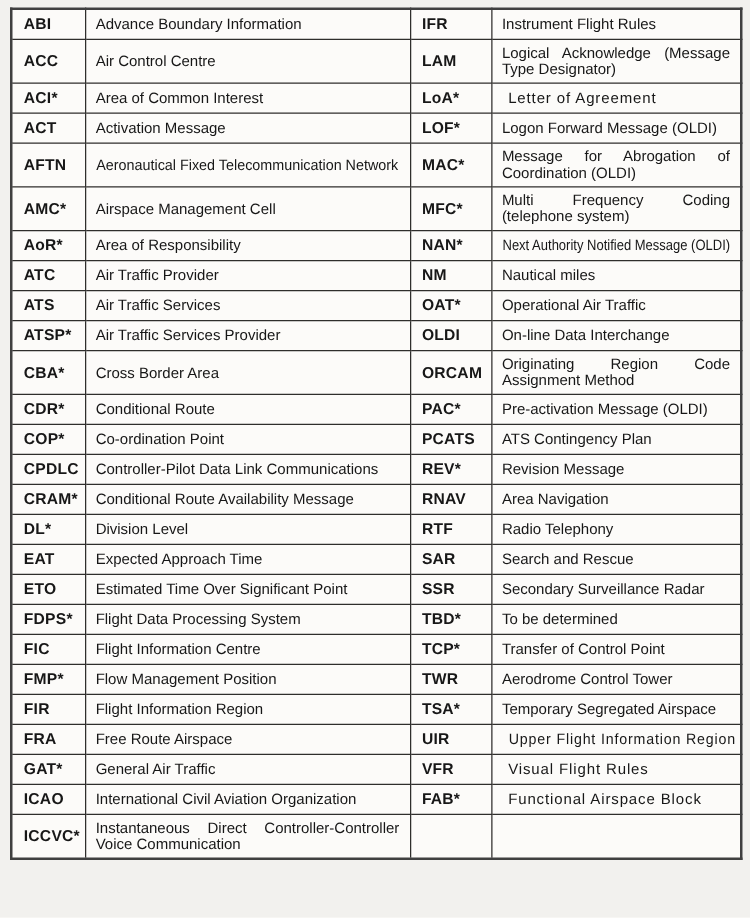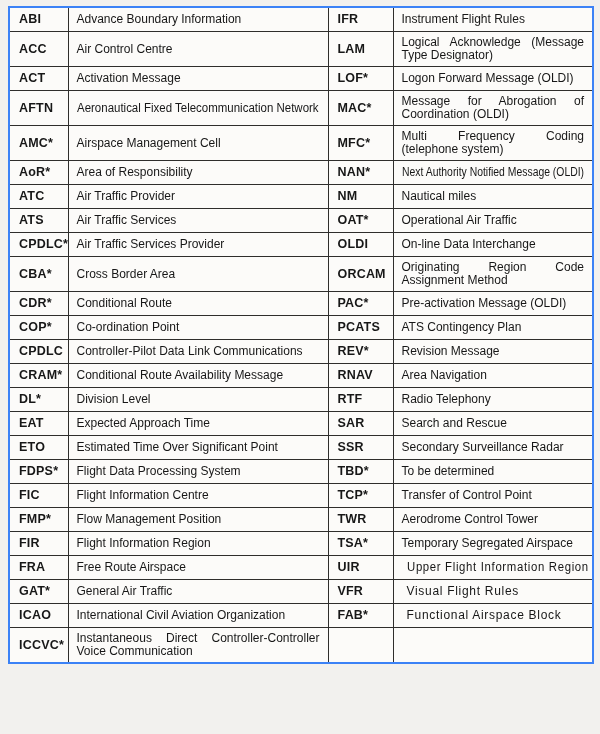--- a/index.html
+++ b/index.html
@@ -8,21 +8,21 @@
     overflow: hidden;
     font-family: "Liberation Sans", "DejaVu Sans", sans-serif;
   }
   body { background: #f2f1ee; padding: 6px 8px; }
 
   table.glossary {
     width: 584px;
     border-collapse: collapse;
     table-layout: fixed;
     background: #fcfbf9;
-    border: 2px solid #3b82f6;
+    border: 2px solid #404040;
   }
   col.c-abbr-l  { width: 59px; }
   col.c-def-l   { width: 260px; }
   col.c-abbr-r  { width: 65px; }
   col.c-def-r   { width: 200px; }
 
   td {
     border: 1px solid #2f2e2c;
     vertical-align: middle;
     height: 24px;
@@ -74,20 +74,26 @@
   </tr>
       <tr>
     <td class="abbr">ACC</td>
     <td class="def"><span class="fit">Air Control Centre</span></td>
     <td class="abbr">LAM</td>
     <td class="def">
           <span class="wrap">Logical Acknowledge (Message Type Designator)</span>
         </td>
   </tr>
       <tr>
+    <td class="abbr">ACI*</td>
+    <td class="def"><span class="fit">Area of Common Interest</span></td>
+    <td class="abbr">LoA*</td>
+    <td class="def"><span class="fit alt">Letter of Agreement</span></td>
+  </tr>
+      <tr>
     <td class="abbr">ACT</td>
     <td class="def"><span class="fit">Activation Message</span></td>
     <td class="abbr">LOF*</td>
     <td class="def"><span class="fit">Logon Forward Message (OLDI)</span></td>
   </tr>
       <tr>
     <td class="abbr">AFTN</td>
     <td class="def"><span class="fit" style="transform: scaleX(0.956522);">Aeronautical Fixed Telecommunication Network</span></td>
     <td class="abbr">MAC*</td>
     <td class="def">
@@ -114,21 +120,21 @@
     <td class="abbr">NM</td>
     <td class="def"><span class="fit">Nautical miles</span></td>
   </tr>
       <tr>
     <td class="abbr">ATS</td>
     <td class="def"><span class="fit">Air Traffic Services</span></td>
     <td class="abbr">OAT*</td>
     <td class="def"><span class="fit">Operational Air Traffic</span></td>
   </tr>
       <tr>
-    <td class="abbr">CPDLC*</td>
+    <td class="abbr">ATSP*</td>
     <td class="def"><span class="fit">Air Traffic Services Provider</span></td>
     <td class="abbr">OLDI</td>
     <td class="def"><span class="fit">On-line Data Interchange</span></td>
   </tr>
       <tr>
     <td class="abbr">CBA*</td>
     <td class="def"><span class="fit">Cross Border Area</span></td>
     <td class="abbr">ORCAM</td>
     <td class="def">
           <span class="wrap">Originating Region Code Assignment Method</span>

